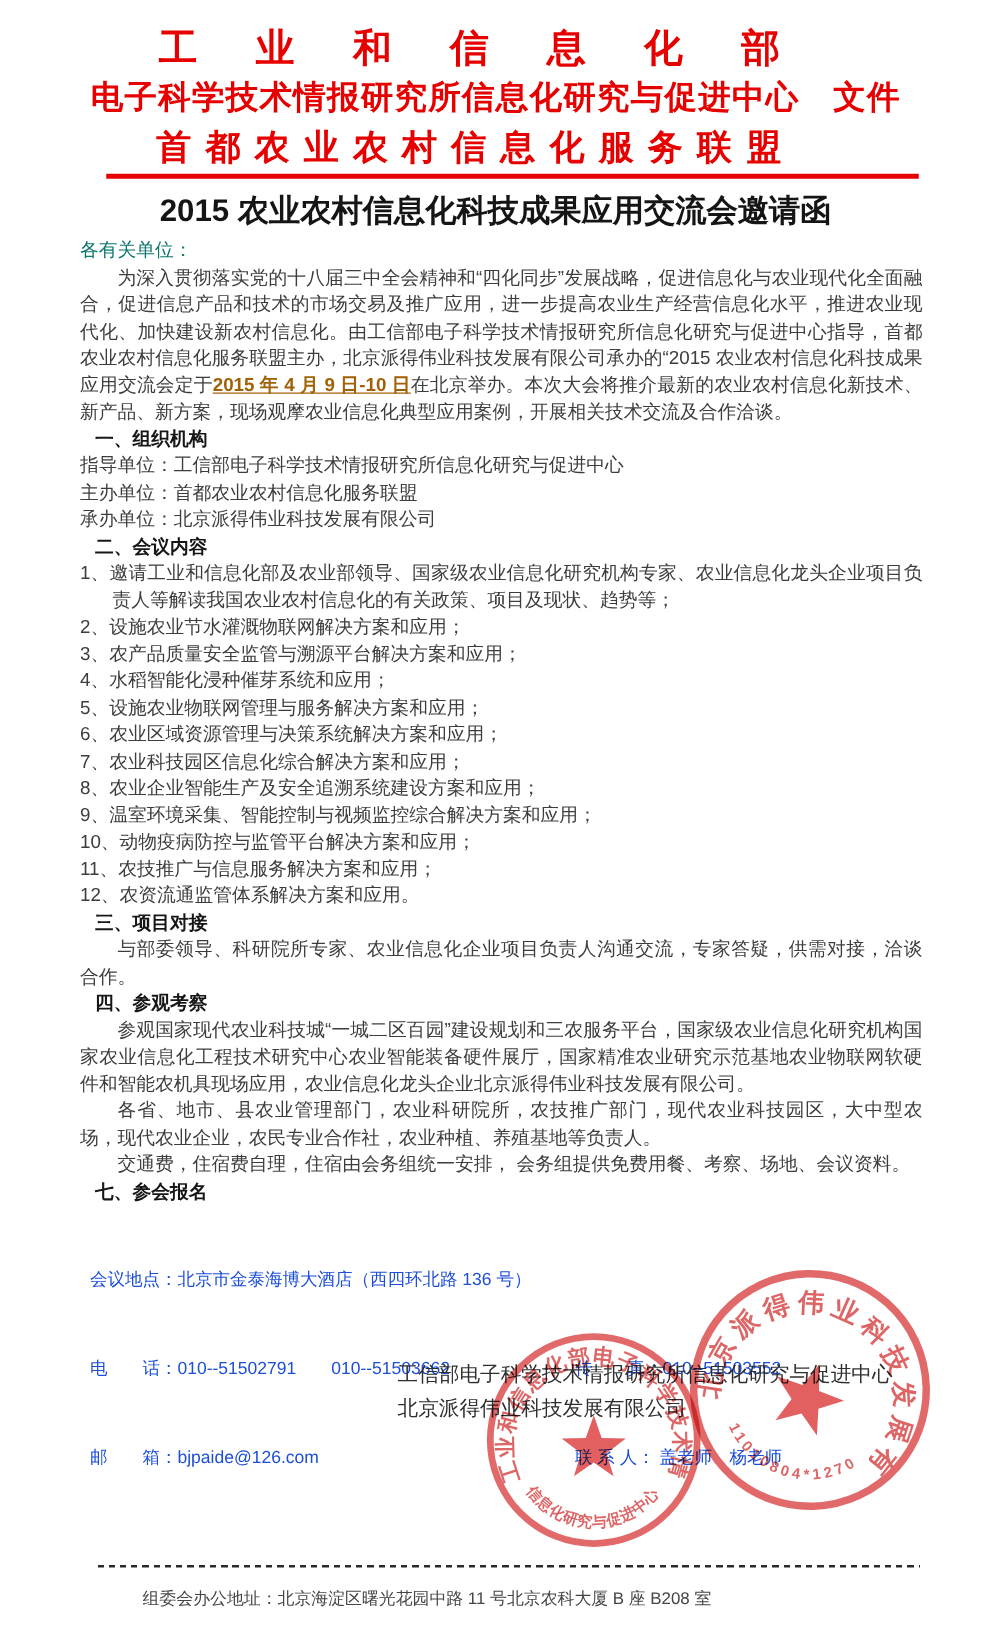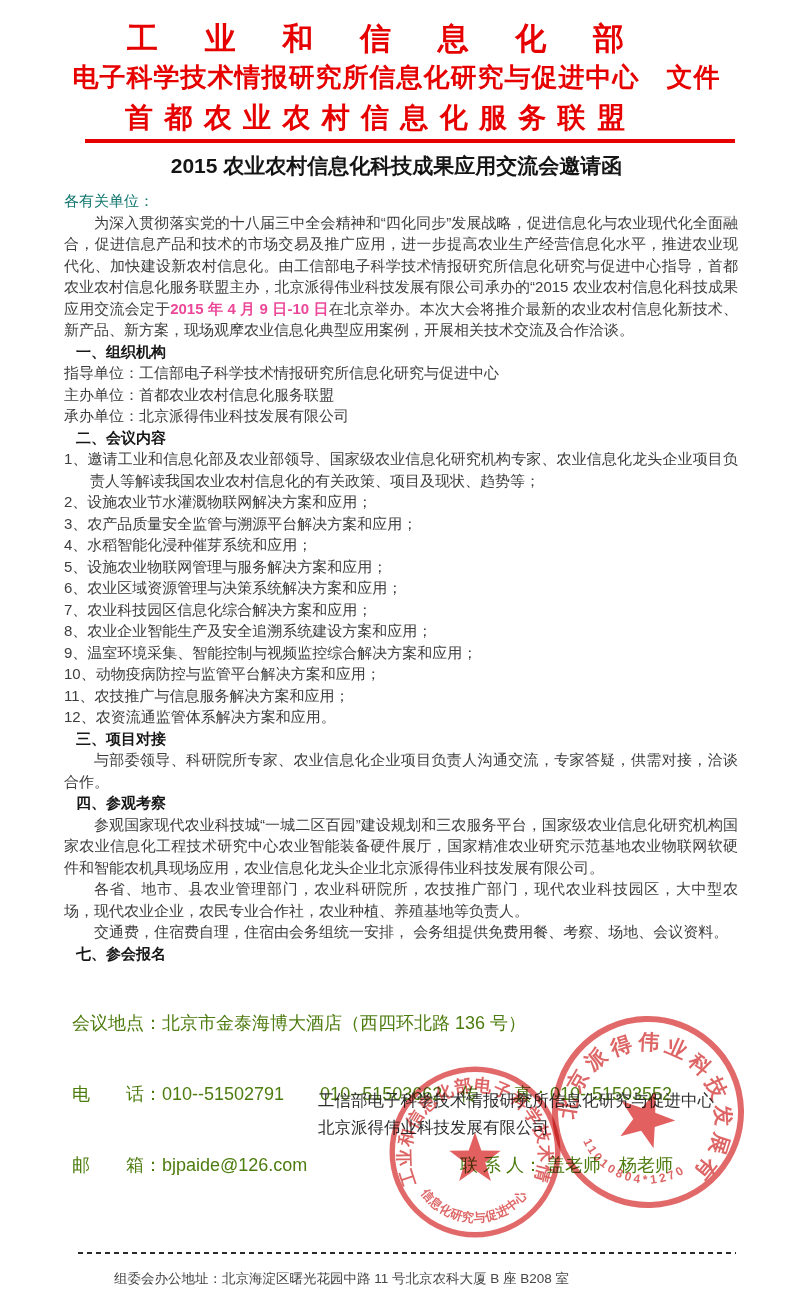--- a/index.html
+++ b/index.html
@@ -7,33 +7,33 @@
     position:relative;width:793px;height:1307px;background:#fff;overflow:hidden;
     font-family:"Liberation Sans","DejaVu Sans",sans-serif;
   }
   
   .hline{position:absolute;color:#e60000;font-weight:bold;white-space:nowrap;}
   .hline1{top:18px;left:127px;width:497px;display:flex;justify-content:space-between;font-size:31px;}
   .hline2{top:60px;left:0;width:793px;text-align:center;font-size:26px;letter-spacing:1px;}
   .hline3{top:99px;left:125px;width:500px;display:flex;justify-content:space-between;font-size:28px;}
   .redrule{position:absolute;top:139px;left:85px;width:650px;height:4px;background:#e60000;}
   .doc-title{position:absolute;top:152px;left:0;width:793px;text-align:center;
-    font-size:21px;font-weight:bold;color:#151515;}
+    font-size:25px;font-weight:bold;color:#151515;}
   
   .body-flow{
     position:absolute;top:190px;left:64px;width:674px;
     font-size:15px;line-height:21.5px;color:#3d3d3d;text-align:justify;
   }
   .salutation{color:#0f766e;}
   .para-indent{text-indent:2em;}
   .sec-head{font-weight:bold;color:#161616;margin-left:12px;}
   .li{padding-left:26px;text-indent:-26px;}
-  b.date{color:#ec4899;}
+  b.date{color:#a16207;text-decoration:underline;}
   
-  .contact{padding-left:8px;font-size:18px;line-height:23.8px;font-weight:500;color:#4d7c0f;
+  .contact{padding-left:8px;font-size:14px;line-height:23.8px;font-weight:500;color:#1d4ed8;
     white-space:pre-wrap;text-align:left;}
   .contact .row{display:flex;}
   .contact .cl{width:388px;flex:0 0 388px;}
   .contact .cr{flex:1;}
   
   .signature{position:absolute;left:318px;top:1087px;font-size:16.5px;line-height:27px;
     color:#2e2e2e;white-space:nowrap;}
   .seal{position:absolute;opacity:.85;mix-blend-mode:multiply;pointer-events:none;}
   .seal-left{left:385px;top:1062px;}
   .seal-right{left:548px;top:1012px;transform:rotate(20deg);}

